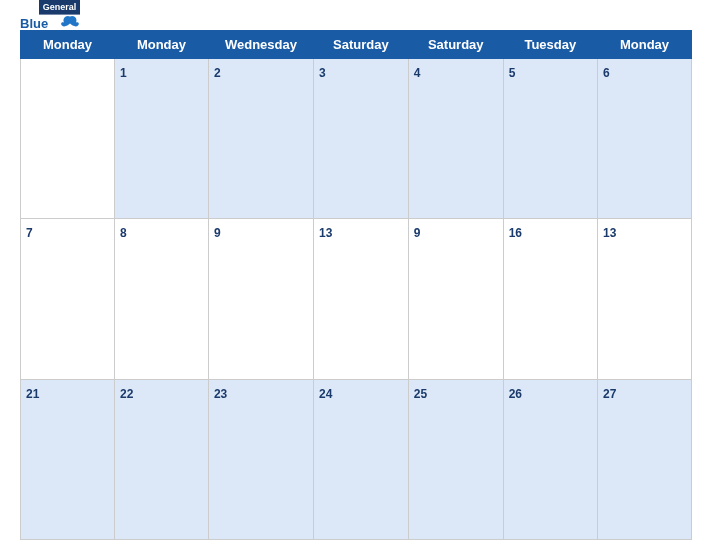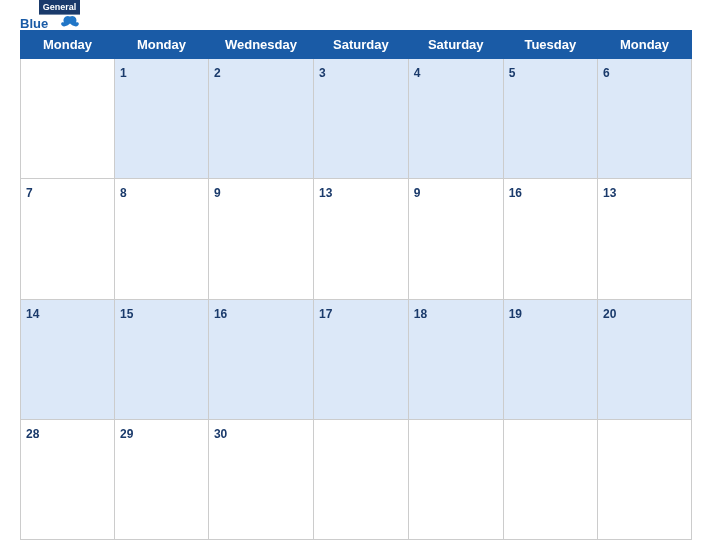--- a/index.html
+++ b/index.html
@@ -152,31 +152,22 @@
       <tr>
         <td><span class="day-num">7</span></td>
         <td><span class="day-num">8</span></td>
         <td><span class="day-num">9</span></td>
         <td><span class="day-num">13</span></td>
         <td><span class="day-num">9</span></td>
         <td><span class="day-num">16</span></td>
         <td><span class="day-num">13</span></td>
       </tr>
       <tr>
-        <td><span class="day-num">14</span></td>
-        <td><span class="day-num">15</span></td>
-        <td><span class="day-num">16</span></td>
-        <td><span class="day-num">17</span></td>
-        <td><span class="day-num">18</span></td>
-        <td><span class="day-num">19</span></td>
-        <td><span class="day-num">20</span></td>
-      </tr>
-      <tr>
-        <td><span class="day-num">28</span></td>
-        <td><span class="day-num">29</span></td>
-        <td><span class="day-num">30</span></td>
-        <td class="empty-cell"></td>
-        <td class="empty-cell"></td>
-        <td class="empty-cell"></td>
-        <td class="empty-cell"></td>
+        <td><span class="day-num">21</span></td>
+        <td><span class="day-num">22</span></td>
+        <td><span class="day-num">23</span></td>
+        <td><span class="day-num">24</span></td>
+        <td><span class="day-num">25</span></td>
+        <td><span class="day-num">26</span></td>
+        <td><span class="day-num">27</span></td>
       </tr>
     </tbody>
 </table>
 
 </body></html>

